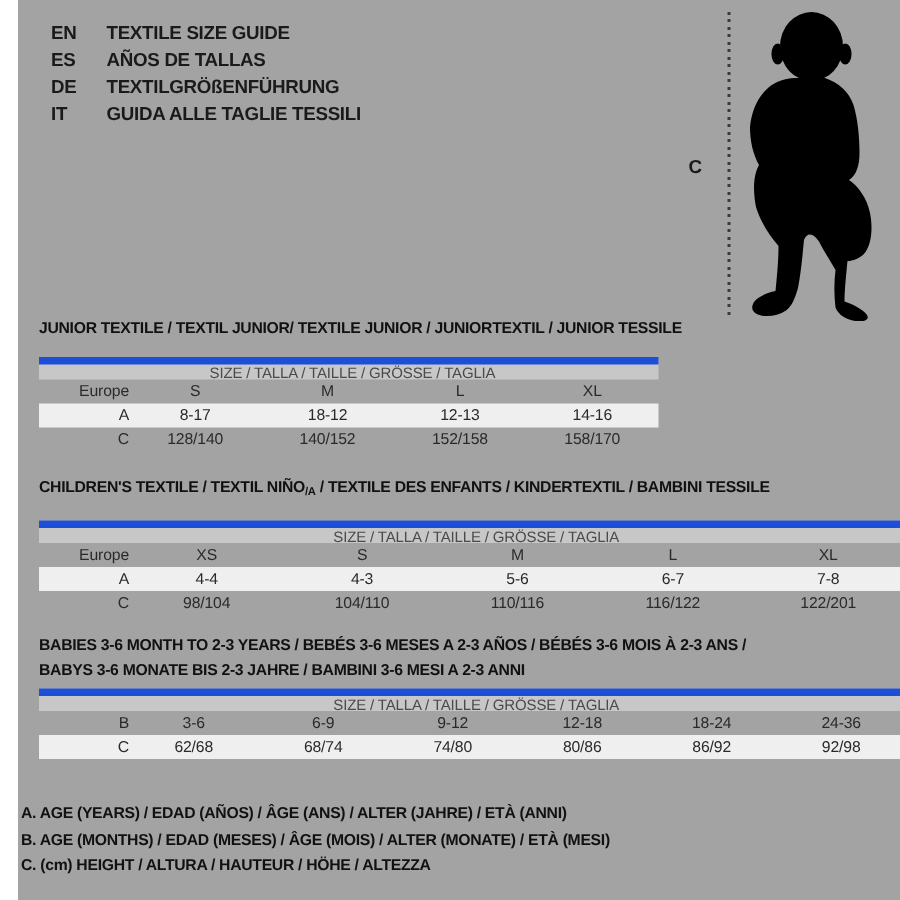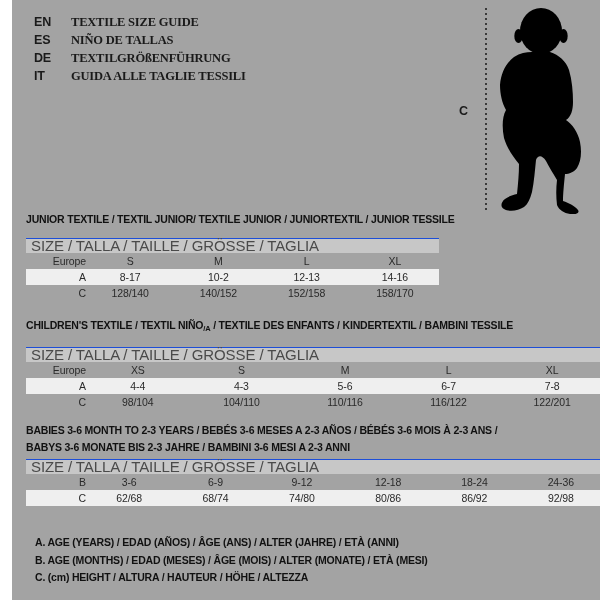--- a/index.html
+++ b/index.html
@@ -4,57 +4,57 @@
 <style>
   html,body{margin:0;padding:0;background:#fff;}
   .canvas{
     position:relative;width:600px;height:600px;background:#a3a3a3;overflow:hidden;
     font-family:"Liberation Sans",sans-serif;color:#1a1a1a;margin-left:12px;
   }
   
   .lang-block{position:absolute;left:22px;top:13px;}
   .lang-row{display:flex;height:18px;align-items:center;font-weight:bold;font-size:12.5px;letter-spacing:-0.2px;}
   .lang-code{width:37px;}
-  .lang-title{white-space:nowrap;font-family:Liberation Serif, serif;}
+  .lang-title{white-space:nowrap;}
   
   .dotted-line{
     position:absolute;left:473px;top:8px;width:2px;height:202px;
     background-image:repeating-linear-gradient(to bottom,#3a3a3a 0px,#3a3a3a 2px,transparent 2px,transparent 5px);
   }
   .figure-c{position:absolute;left:447px;top:104px;font-size:12.5px;font-weight:bold;}
   .baby-svg{position:absolute;left:483px;top:7px;}
   
   .sec-title{position:absolute;left:14px;font-weight:bold;font-size:10.5px;letter-spacing:-0.2px;white-space:nowrap;color:#111;text-align:center;}
   .sec-title .subsc{font-size:7.5px;vertical-align:-2px;}
   .tbl{position:absolute;left:14px;}
   .size-bar{
-    height:15px;background:#c7c7c7;border-top:1px solid #1d4ed8;box-sizing:border-box;
-    font-size:15px;color:#4a4a4a;padding-left:5px;line-height:13px;white-space:nowrap;letter-spacing:-0.1px;
+    height:15px;background:#c7c7c7;border-top:5px solid #1d4ed8;box-sizing:border-box;
+    font-size:10px;color:#4a4a4a;padding-left:5px;line-height:13px;white-space:nowrap;letter-spacing:-0.1px;text-align:center;
   }
   .t-row{display:flex;height:16px;align-items:center;font-size:10.5px;color:#2a2a2a;letter-spacing:-0.1px;}
   .t-row .lbl{width:60px;padding-left:5px;box-sizing:border-box;text-align:right;}
   .t-row .cell{flex:1;text-align:center;}
   .alt{background:#efefef;}
   
-  .notes{position:absolute;left:23px;top:536px;}
+  .notes{position:absolute;left:2px;top:536px;}
   .note-line{height:17.5px;font-weight:bold;font-size:10.5px;letter-spacing:-0.2px;white-space:nowrap;color:#111;}
 </style>
 </head>
 <body>
 
 <div class="canvas">
 
   <div class="lang-block">
     <div class="lang-row">
       <span class="lang-code">EN</span>
       <span class="lang-title">TEXTILE SIZE GUIDE</span>
     </div>
     <div class="lang-row">
       <span class="lang-code">ES</span>
-      <span class="lang-title">NIÑO DE TALLAS</span>
+      <span class="lang-title">AÑOS DE TALLAS</span>
     </div>
     <div class="lang-row">
       <span class="lang-code">DE</span>
       <span class="lang-title">TEXTILGRÖßENFÜHRUNG</span>
     </div>
     <div class="lang-row">
       <span class="lang-code">IT</span>
       <span class="lang-title">GUIDA ALLE TAGLIE TESSILI</span>
     </div>
   </div>
@@ -100,21 +100,21 @@
     <div class="t-row">
       <span class="lbl">Europe</span>
       <span class="cell">S</span>
       <span class="cell">M</span>
       <span class="cell">L</span>
       <span class="cell">XL</span>
     </div>
     <div class="t-row alt">
       <span class="lbl">A</span>
       <span class="cell">8-17</span>
-      <span class="cell">10-2</span>
+      <span class="cell">18-12</span>
       <span class="cell">12-13</span>
       <span class="cell">14-16</span>
     </div>
     <div class="t-row">
       <span class="lbl">C</span>
       <span class="cell">128/140</span>
       <span class="cell">140/152</span>
       <span class="cell">152/158</span>
       <span class="cell">158/170</span>
     </div>

